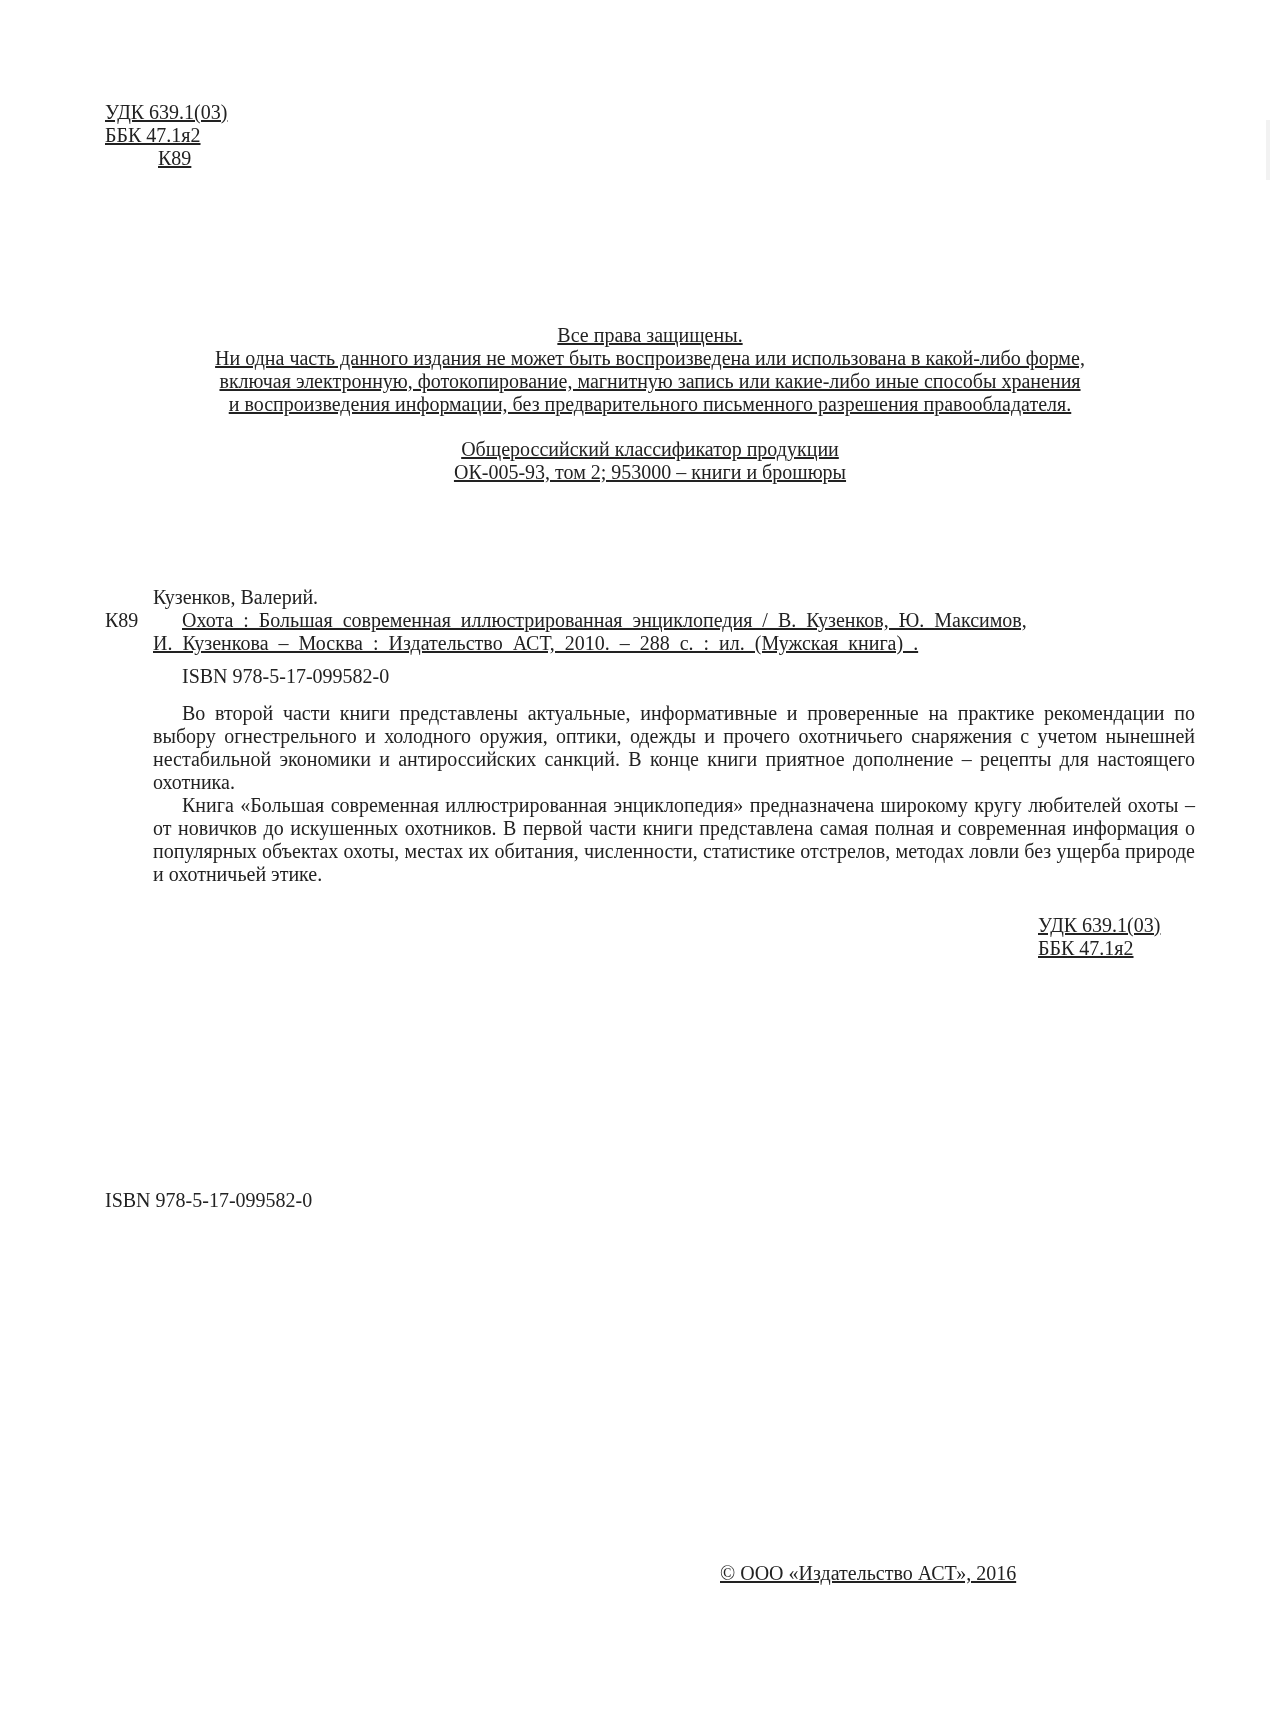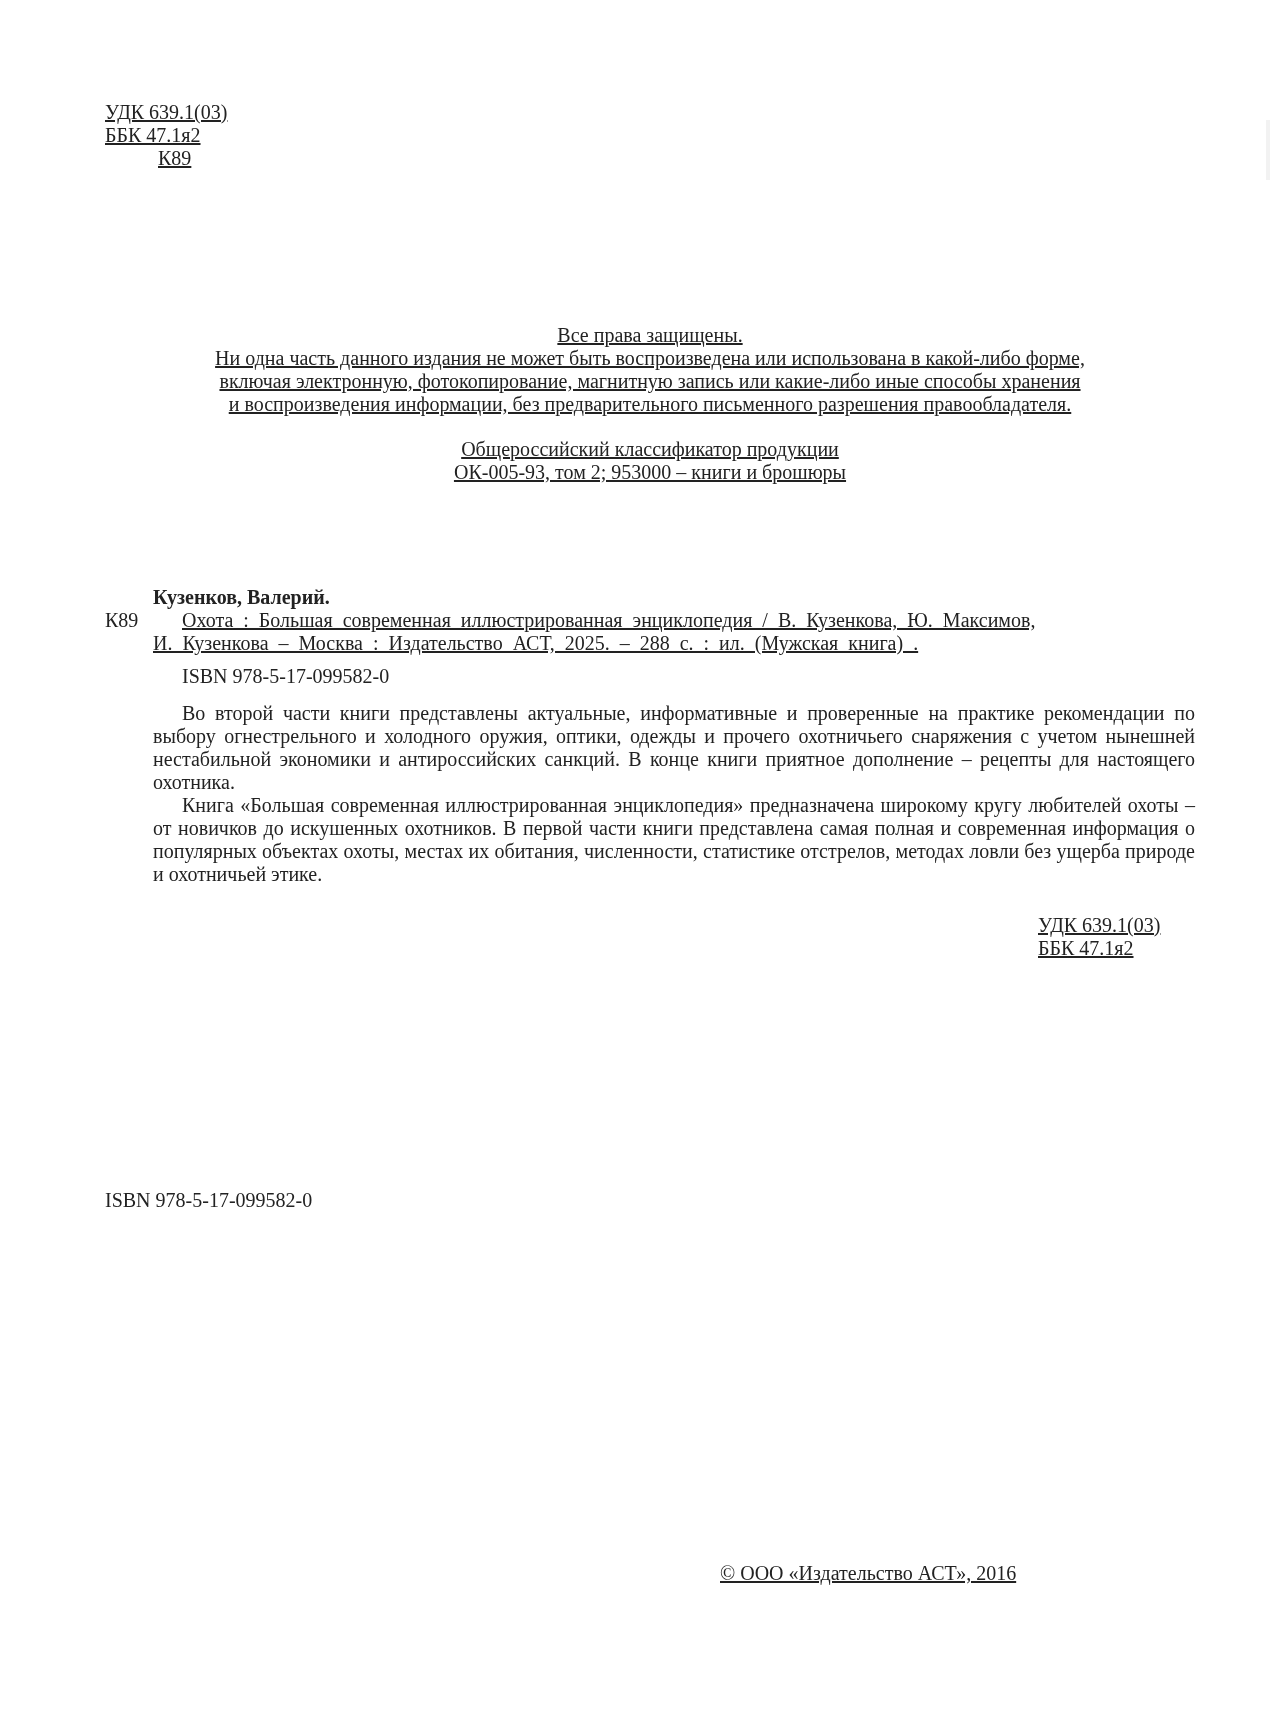--- a/index.html
+++ b/index.html
@@ -10,21 +10,21 @@
       font-size: 20px;
       line-height: 23px;
     }
     .abs { position: absolute; }
     .line { display: block; white-space: nowrap; text-decoration: underline; }
     #top-codes { left: 105px; top: 101px; }
     #top-codes .k89 { padding-left: 53px; }
     #rights { left: 0; width: 1300px; top: 324px; text-align: center; }
     #classifier { left: 0; width: 1300px; top: 438px; text-align: center; }
     #card { left: 105px; top: 586px; width: 1090px; }
-    .author { padding-left: 48px; font-weight: bold; }
+    .author { padding-left: 48px; font-weight: normal; }
     .entry-row { position: relative; }
     .entry-code { position: absolute; left: 0; top: 0; }
     .entry-text { padding-left: 48px; text-align: justify; text-align-last: left; word-spacing: 5px; }
     .entry-text .first { padding-left: 29px; }
     .isbn-line { padding-left: 77px; margin-top: 10px; }
     .annotation { padding-left: 48px; margin-top: 14px; }
     .annotation p { margin: 0; text-align: justify; text-indent: 29px; }
     #bottom-codes { left: 1038px; top: 914px; }
     #isbn-bottom { left: 105px; top: 1189px; }
     #copyright { left: 720px; top: 1562px; }
@@ -49,22 +49,22 @@
 <div id="classifier" class="abs">
   <span class="line">Общероссийский классификатор продукции</span>
   <span class="line">ОК-005-93, том 2; 953000 – книги и брошюры</span>
 </div>
 
 <div id="card" class="abs">
   <div class="author">Кузенков, Валерий.</div>
   <div class="entry-row">
     <span class="entry-code">К89</span>
     <div class="entry-text">
-      <span class="line first">Охота : Большая современная иллюстрированная энциклопедия / В. Кузенкова, Ю. Максимов,</span>
-      <span class="line">И. Кузенкова – Москва : Издательство АСТ, 2025. – 288 с. : ил. (Мужская книга) .</span>
+      <span class="line first">Охота : Большая современная иллюстрированная энциклопедия / В. Кузенков, Ю. Максимов,</span>
+      <span class="line">И. Кузенкова – Москва : Издательство АСТ, 2010. – 288 с. : ил. (Мужская книга) .</span>
     </div>
   </div>
   <div class="isbn-line">ISBN 978-5-17-099582-0</div>
   <div class="annotation">
     <p>Во второй части книги представлены актуальные, информативные и проверенные на практике рекомендации по выбору огнестрельного и холодного оружия, оптики, одежды и прочего охотничьего снаряжения с учетом нынешней нестабильной экономики и антироссийских санкций. В конце книги приятное дополнение – рецепты для настоящего охотника.</p>
     <p>Книга «Большая современная иллюстрированная энциклопедия» предназначена широкому кругу любителей охоты – от новичков до искушенных охотников. В первой части книги представлена самая полная и современная информация о популярных объектах охоты, местах их обитания, численности, статистике отстрелов, методах ловли без ущерба природе и охотничьей этике.</p>
   </div>
 </div>
 
 <div id="bottom-codes" class="abs">

